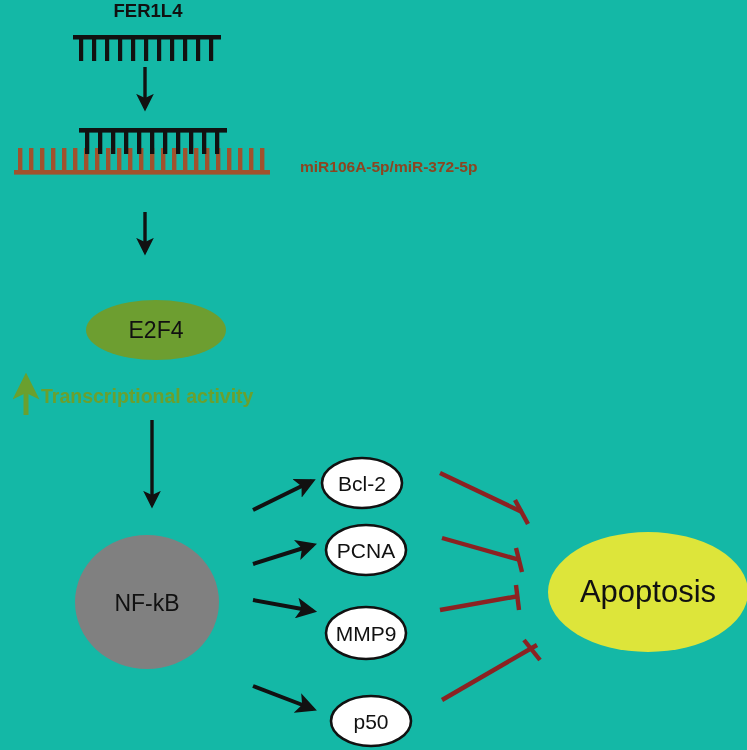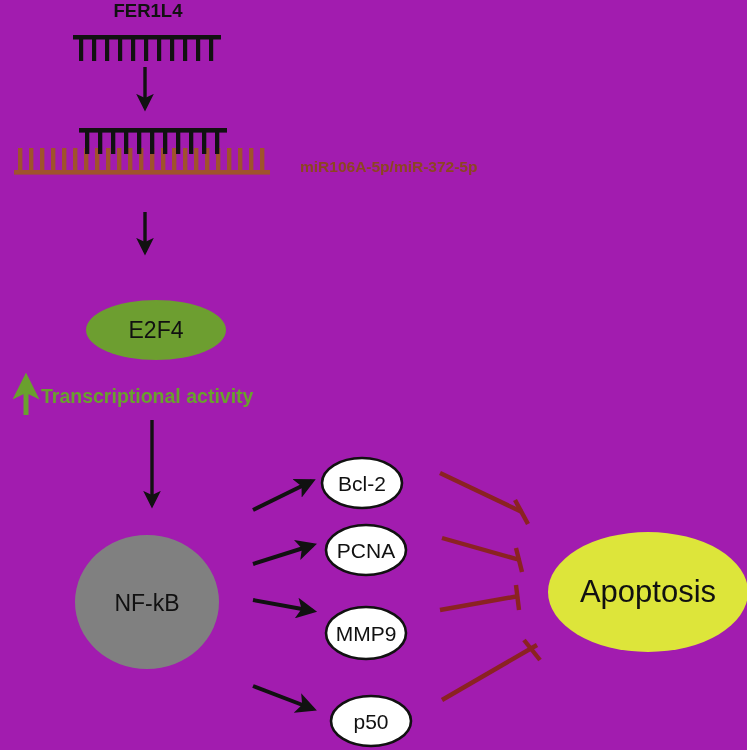--- a/index.html
+++ b/index.html
@@ -8,21 +8,21 @@
     padding: 0;
     background: #ffffff;
   }
   body {
     font-family: "Liberation Sans", sans-serif;
   }
   #diagram-root {
     position: relative;
     width: 747px;
     height: 750px;
-    background: #a21caf;
+    background: #14b8a6;
     overflow: hidden;
   }
   #pathway-svg {
     position: absolute;
     left: 0;
     top: 0;
     width: 747px;
     height: 750px;
   }
   .node-label {

